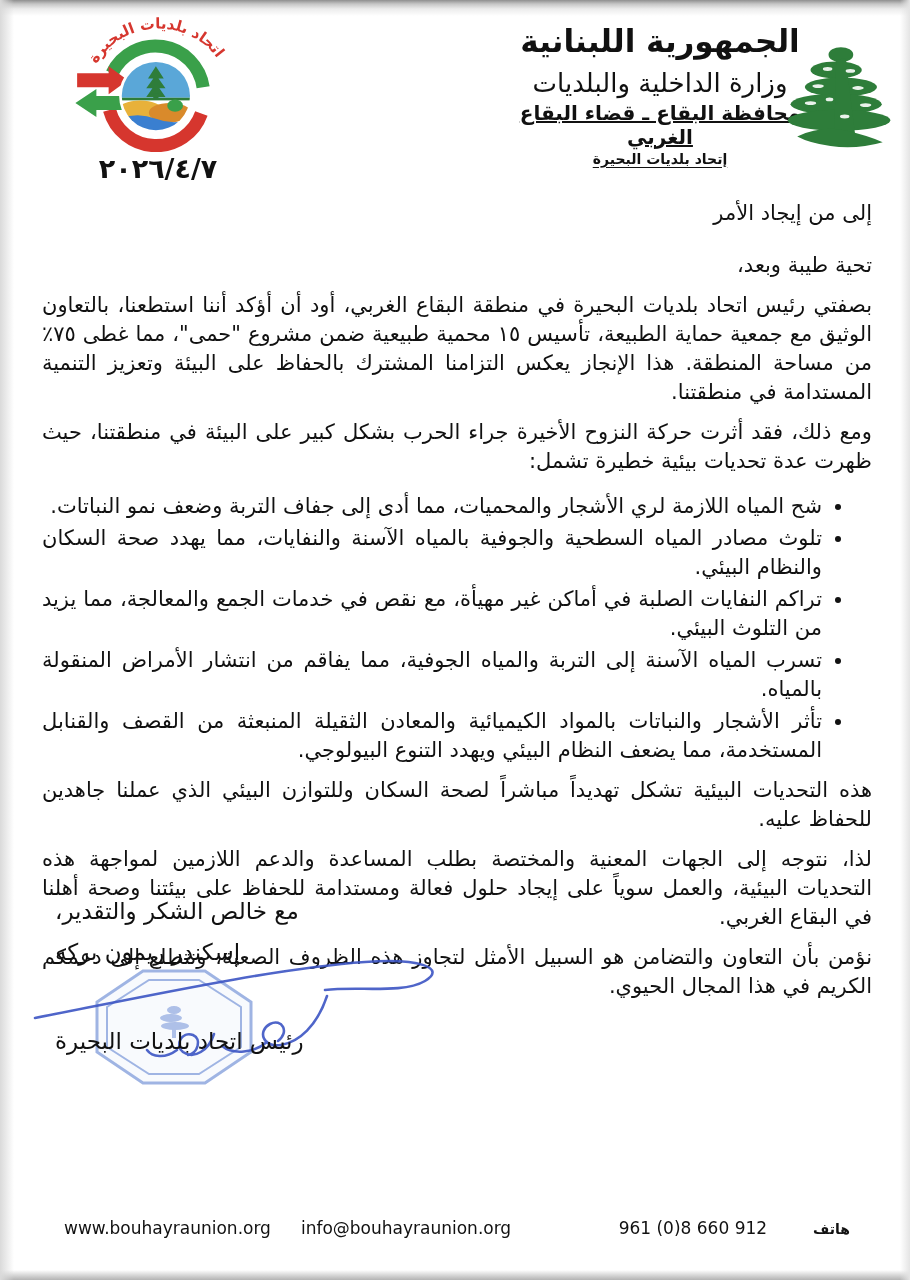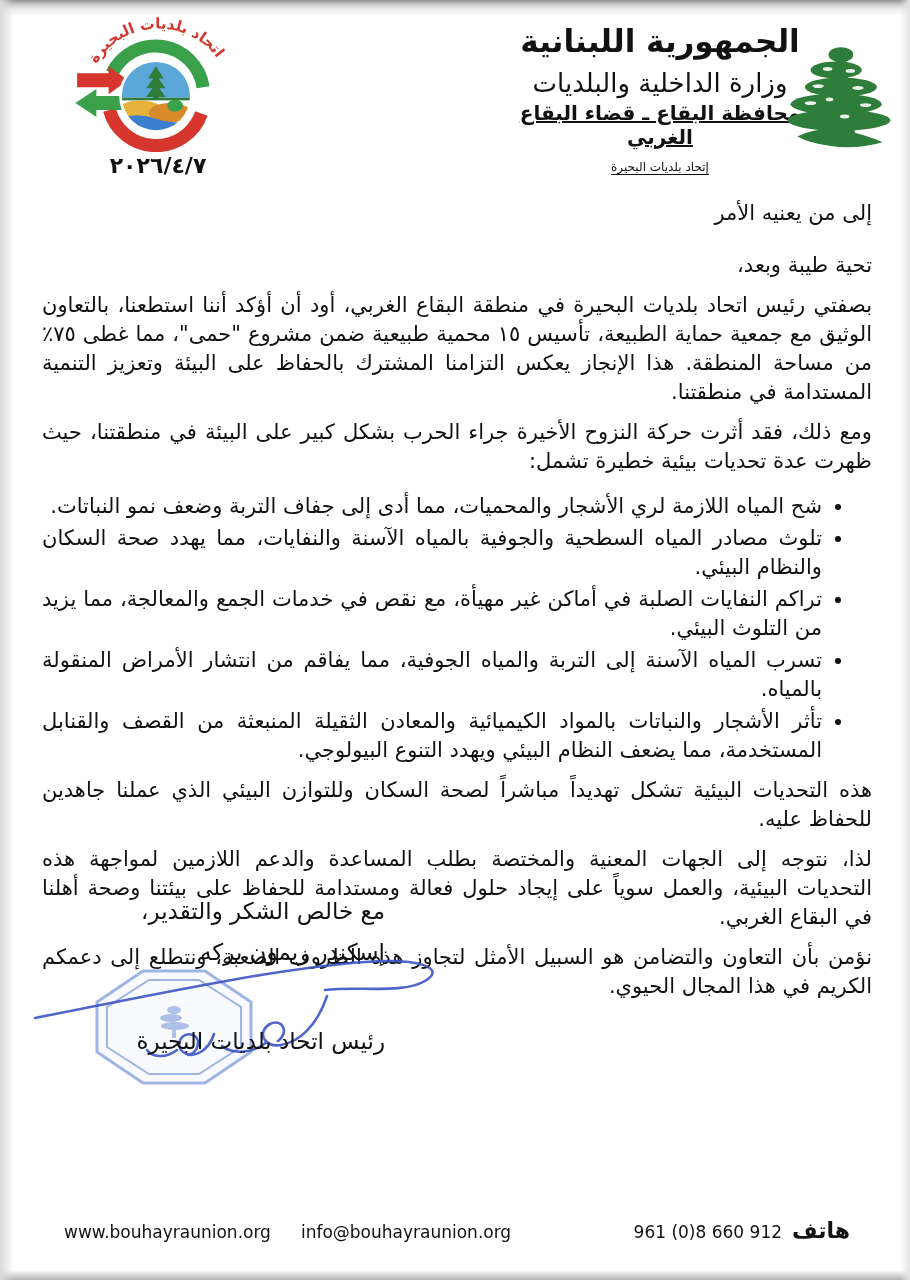--- a/index.html
+++ b/index.html
@@ -15,50 +15,50 @@
   .edge-left{position:absolute;top:0;bottom:0;left:0;width:14px;
     background:linear-gradient(90deg,#dadada,rgba(255,255,255,0));pointer-events:none;}
   .edge-right{position:absolute;top:0;bottom:0;right:0;width:10px;
     background:linear-gradient(270deg,#e4e4e4,rgba(255,255,255,0));pointer-events:none;}
 
   
   .header-text{position:absolute;top:22px;right:100px;width:300px;text-align:center;direction:rtl;}
   .h-country{font-size:31px;font-weight:bold;line-height:1.25;}
   .h-ministry{font-size:26px;line-height:1.3;margin-top:6px;}
   .h-district{font-size:20px;font-weight:bold;text-decoration:underline;}
-  .h-union{font-size:12px;font-weight:normal;margin-top:11px;text-decoration:underline;text-underline-offset:3px;}
+  .h-union{font-size:14px;font-weight:bold;margin-top:2px;text-decoration:underline;text-underline-offset:3px;}
   .cedar-right{position:absolute;top:40px;right:14px;width:114px;height:114px;}
   .union-logo{position:absolute;top:12px;left:56px;width:198px;height:140px;}
   .date-line{position:absolute;top:153px;left:68px;width:180px;text-align:center;
-    font-size:22px;font-weight:bold;letter-spacing:2px;direction:rtl;}
+    font-size:27px;font-weight:bold;letter-spacing:2px;direction:rtl;}
 
   
   .letter-body{position:absolute;top:199px;left:42px;right:38px;direction:rtl;
     font-size:21px;line-height:29px;text-align:justify;}
   .to-line{margin:0 0 23px 0;}
   .greeting-line{margin:12px 0 11px 0;}
   .letter-body p{margin:0 0 11px 0;}
   .letter-body ul{margin:16px 0 11px 0;padding:0 50px 0 0;}
   .letter-body li{margin:0 0 3px 0;}
 
   
-  .sig-block{position:absolute;top:898px;left:55px;width:330px;text-align:right;direction:rtl;font-size:23px;}
+  .sig-block{position:absolute;top:898px;left:55px;width:330px;text-align:left;direction:rtl;font-size:23px;}
   .sig-closing{white-space:nowrap;}
   .sig-name{margin-top:15px;white-space:nowrap;position:relative;z-index:2;}
   .sig-title{position:absolute;top:130px;left:0;width:100%;white-space:nowrap;z-index:3;}
   .stamp{position:absolute;left:38px;top:70px;width:162px;height:118px;z-index:1;opacity:.85;}
   .signature-ink{position:absolute;left:-28px;top:44px;width:436px;height:128px;z-index:2;}
 
   
   .footer{position:absolute;top:1218px;left:64px;right:60px;display:flex;align-items:baseline;font-size:17px;}
   .f-email{margin-left:0;margin-right:0;}
   .f-web{margin-right:0;}
   .f-spacer{width:30px;}
   .f-phone{margin-left:auto;direction:rtl;display:flex;align-items:baseline;gap:10px;}
-  .f-phone-label{font-weight:bold;font-size:22px;}
+  .f-phone-label{font-weight:bold;font-size:14px;margin-left:36px;}
   .f-phone-num{direction:ltr;unicode-bidi:isolate;}
 </style>
 </head>
 <body>
 
 <div class="edge-top"></div>
 <div class="edge-bottom"></div>
 <div class="edge-left"></div>
 <div class="edge-right"></div>
 
@@ -119,21 +119,21 @@
     <ellipse cx="38" cy="46" rx="6" ry="2"></ellipse>
     <ellipse cx="80" cy="48" rx="6" ry="2"></ellipse>
     <ellipse cx="30" cy="64" rx="6" ry="2"></ellipse>
     <ellipse cx="88" cy="66" rx="6" ry="2"></ellipse>
     <ellipse cx="50" cy="60" rx="4" ry="2"></ellipse>
     <ellipse cx="66" cy="78" rx="5" ry="2"></ellipse>
   </g>
 </svg>
 
 <div class="letter-body">
-  <div class="to-line">إلى من يعنيه الأمر</div>
+  <div class="to-line">إلى من إيجاد الأمر</div>
   <div class="greeting-line">تحية طيبة وبعد،</div>
   <p>بصفتي رئيس اتحاد بلديات البحيرة في منطقة البقاع الغربي، أود أن أؤكد أننا استطعنا، بالتعاون الوثيق مع جمعية حماية الطبيعة، تأسيس ١٥ محمية طبيعية ضمن مشروع "حمى"، مما غطى ٧٥٪ من مساحة المنطقة. هذا الإنجاز يعكس التزامنا المشترك بالحفاظ على البيئة وتعزيز التنمية المستدامة في منطقتنا.</p>
   <p>ومع ذلك، فقد أثرت حركة النزوح الأخيرة جراء الحرب بشكل كبير على البيئة في منطقتنا، حيث ظهرت عدة تحديات بيئية خطيرة تشمل:</p>
   <ul>
     <li>شح المياه اللازمة لري الأشجار والمحميات، مما أدى إلى جفاف التربة وضعف نمو النباتات.</li>
     <li>تلوث مصادر المياه السطحية والجوفية بالمياه الآسنة والنفايات، مما يهدد صحة السكان والنظام البيئي.</li>
     <li>تراكم النفايات الصلبة في أماكن غير مهيأة، مع نقص في خدمات الجمع والمعالجة، مما يزيد من التلوث البيئي.</li>
     <li>تسرب المياه الآسنة إلى التربة والمياه الجوفية، مما يفاقم من انتشار الأمراض المنقولة بالمياه.</li>
     <li>تأثر الأشجار والنباتات بالمواد الكيميائية والمعادن الثقيلة المنبعثة من القصف والقنابل المستخدمة، مما يضعف النظام البيئي ويهدد التنوع البيولوجي.</li>
   </ul>

